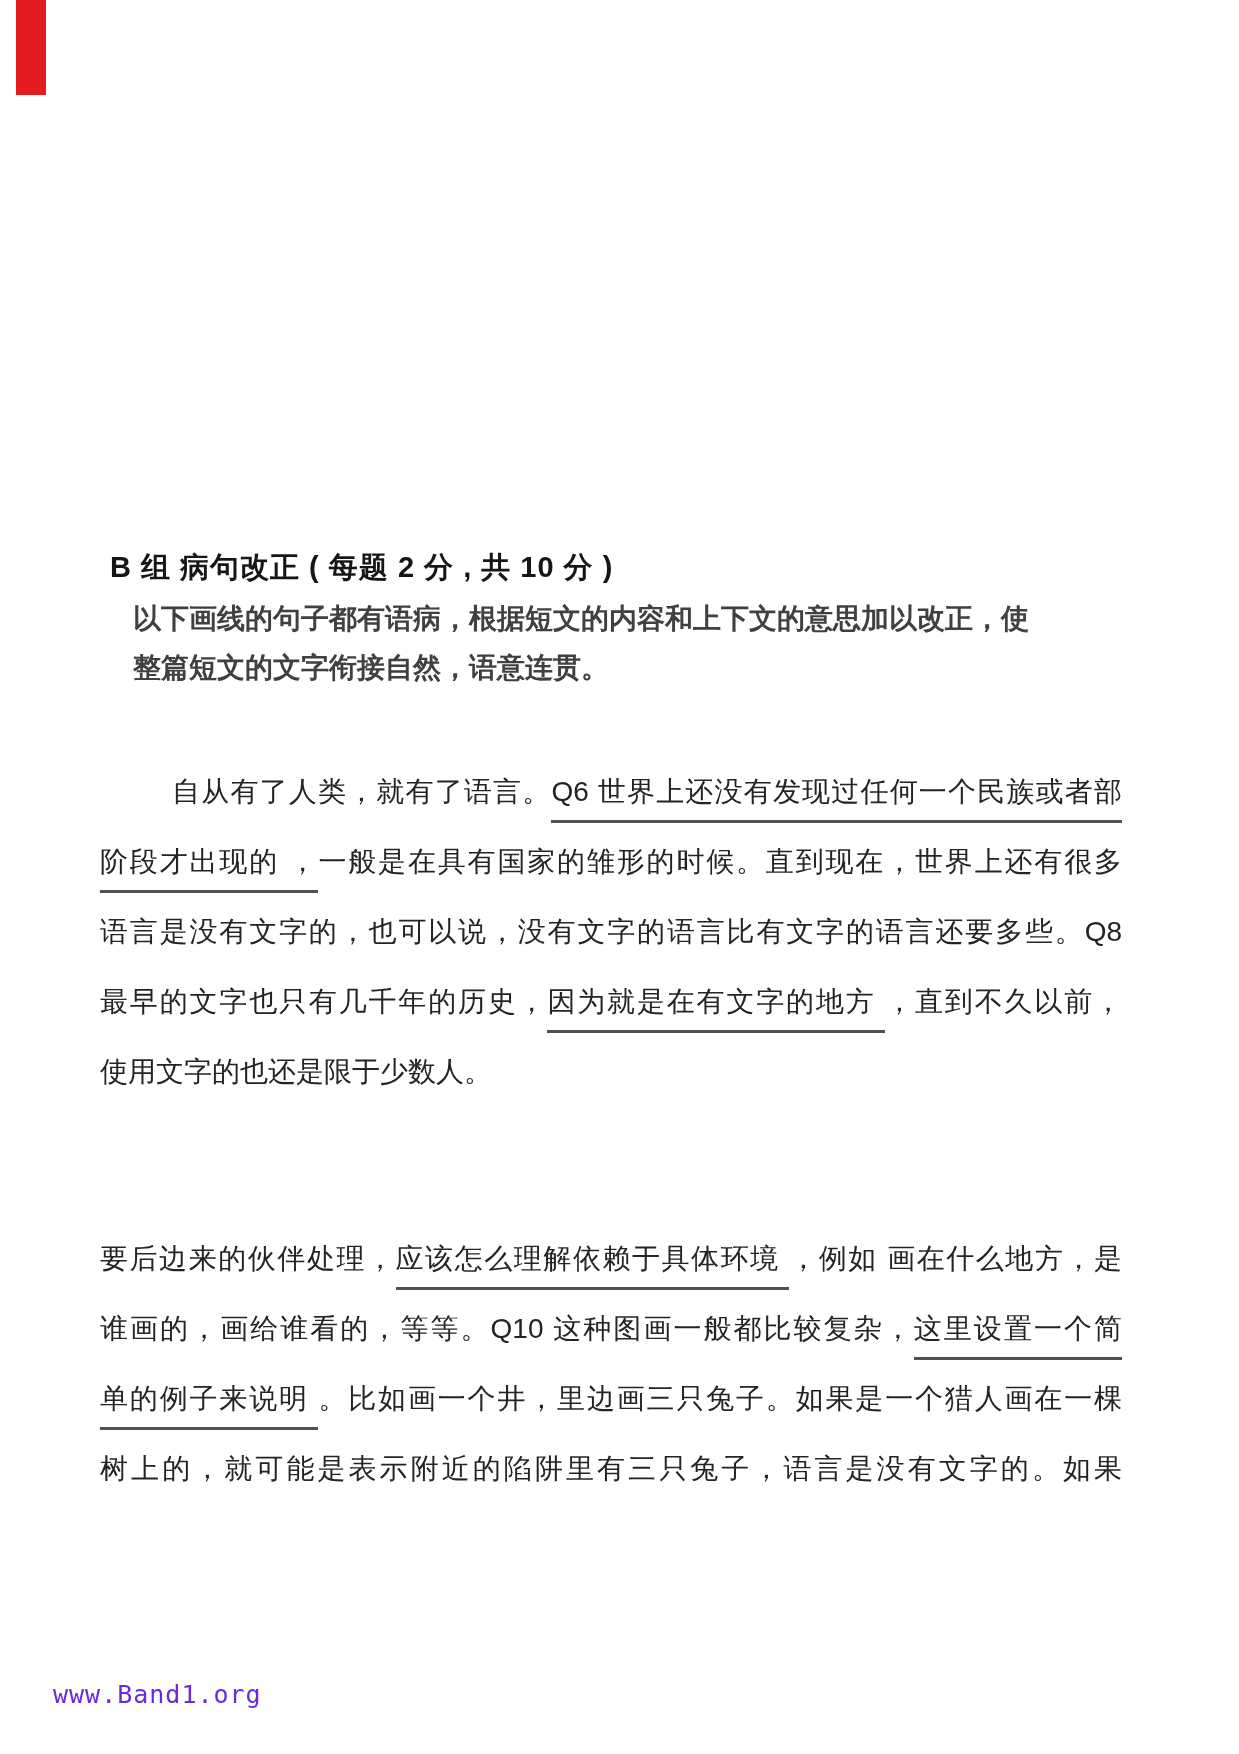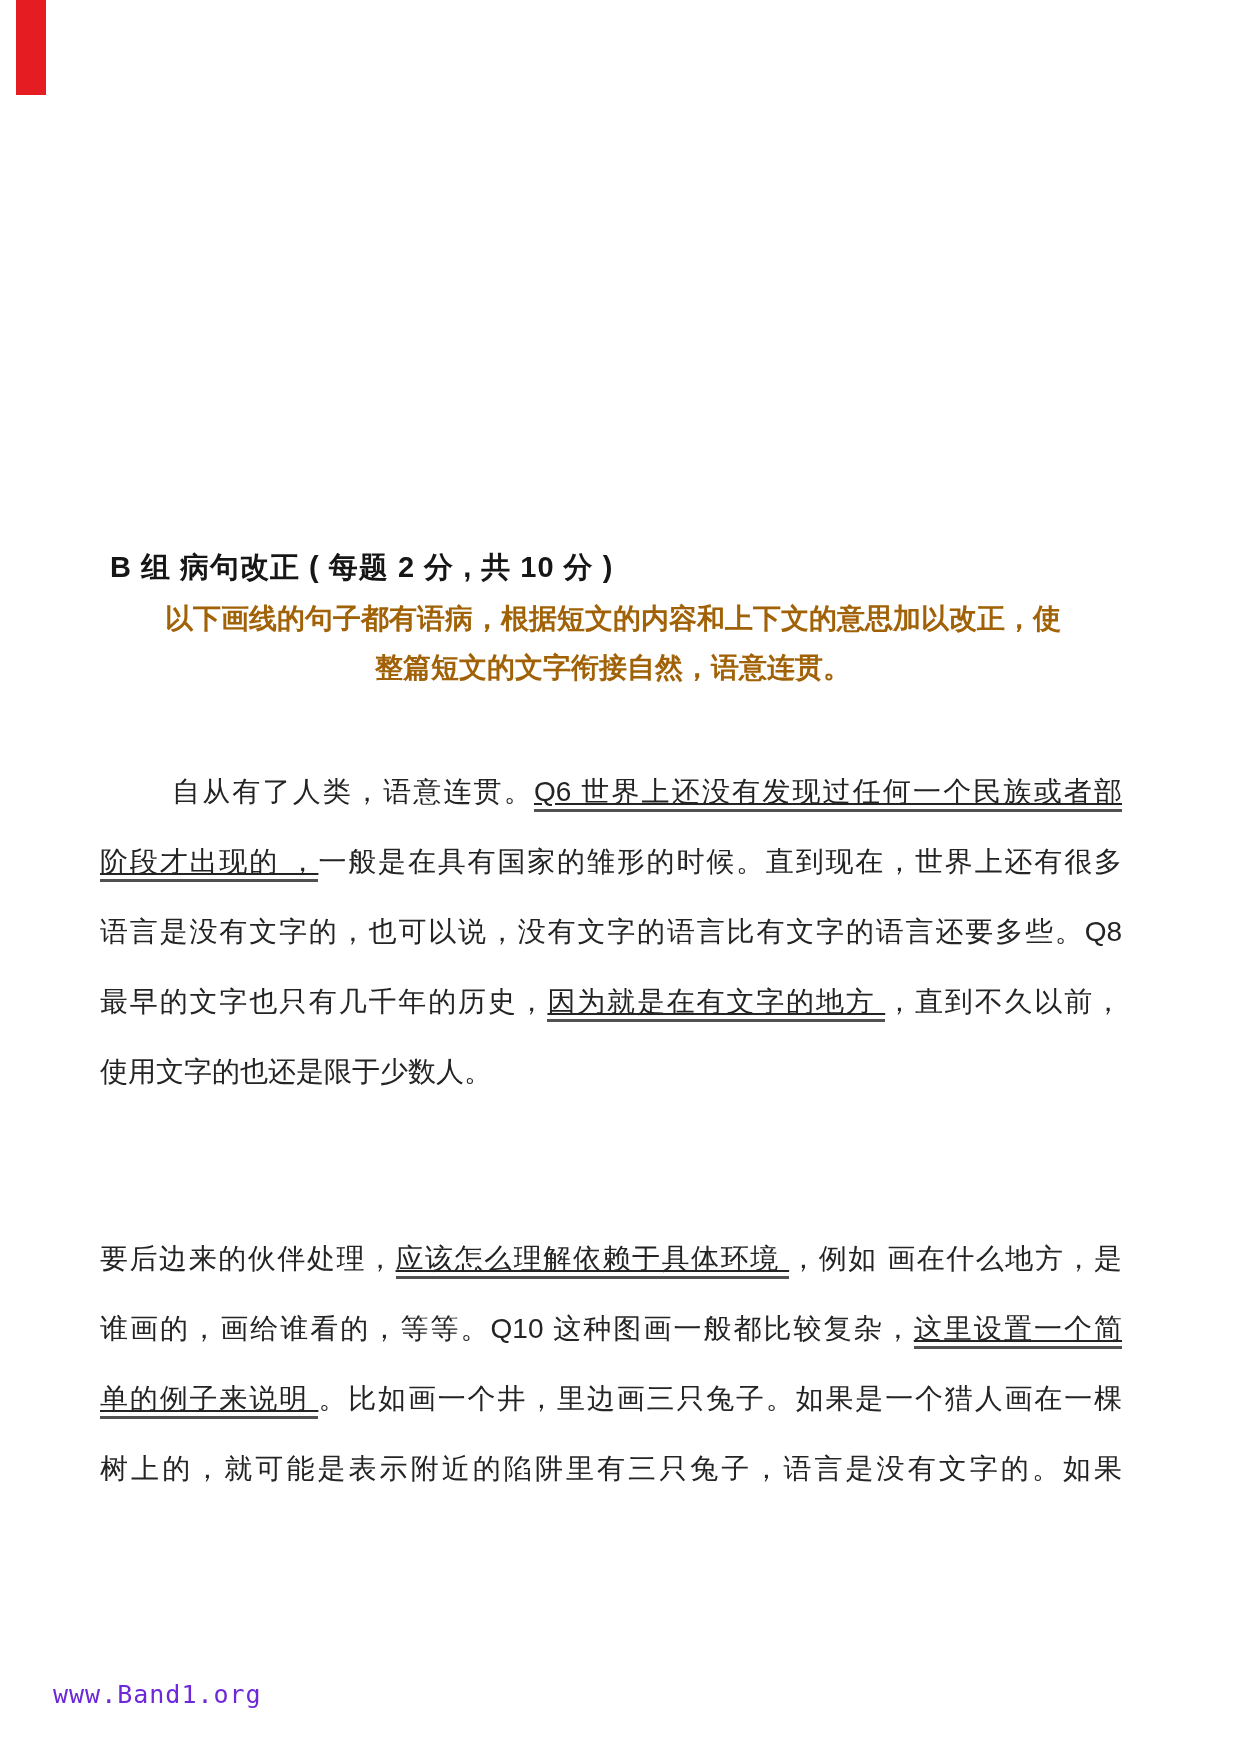--- a/index.html
+++ b/index.html
@@ -34,22 +34,21 @@
     white-space: nowrap;
   }
   .instructions {
     position: absolute;
     left: 133px;
     top: 594px;
     width: 960px;
     font-size: 28px;
     font-weight: bold;
     line-height: 49px;
-    color: #a16207;
-    text-align: center;
+    color: #404040;
   }
   .instr-line { display: block; }
   .para {
     position: absolute;
     left: 100px;
     width: 1022px;
     font-size: 28px;
     line-height: 70px;
     color: #242424;
   }
@@ -60,22 +59,21 @@
     text-align: justify;
     text-align-last: justify;
   }
   .line.left {
     text-align: left;
     text-align-last: left;
   }
   .line.indent { text-indent: 72px; }
   .seg-u {
     border-bottom: 3px solid #515151;
-    padding-bottom: 2px;
-    text-decoration: underline;
+    padding-bottom: 13px;
   }
   .footer {
     position: absolute;
     left: 53px;
     top: 1680px;
     font-family: "DejaVu Sans Mono", "Liberation Mono", monospace;
     font-size: 25px;
     letter-spacing: 1px;
     color: #6d28d9;
     white-space: nowrap;
@@ -89,21 +87,21 @@
   <div class="red-mark" style="background: rgb(230, 28, 35);"></div>
 
   <div class="heading">B 组 病句改正 ( 每题 2 分 , 共 10 分 )</div>
 
   <div class="instructions">
     <span class="instr-line">以下画线的句子都有语病，根据短文的内容和上下文的意思加以改正，使</span>
     <span class="instr-line">整篇短文的文字衔接自然，语意连贯。</span>
   </div>
 
   <div class="para para-0">
-      <div class="line justify indent"><span class="seg">自从有了人类，语意连贯。</span><span class="seg-u">Q6 世界上还没有发现过任何一个民族或者部</span></div>
+      <div class="line justify indent"><span class="seg">自从有了人类，就有了语言。</span><span class="seg-u">Q6 世界上还没有发现过任何一个民族或者部</span></div>
       <div class="line justify"><span class="seg-u">阶段才出现的&nbsp;，</span><span class="seg">一般是在具有国家的雏形的时候。直到现在，世界上还有很多</span></div>
       <div class="line justify"><span class="seg">语言是没有文字的，也可以说，没有文字的语言比有文字的语言还要多些。Q8</span></div>
       <div class="line justify"><span class="seg">最早的文字也只有几千年的历史，</span><span class="seg-u">因为就是在有文字的地方&nbsp;</span><span class="seg">，直到不久以前，</span></div>
       <div class="line left"><span class="seg">使用文字的也还是限于少数人。</span></div>
     </div>
 
   <div class="para para-1">
       <div class="line justify"><span class="seg">要后边来的伙伴处理，</span><span class="seg-u">应该怎么理解依赖于具体环境&nbsp;</span><span class="seg">，例如 画在什么地方，是</span></div>
       <div class="line justify"><span class="seg">谁画的，画给谁看的，等等。Q10 这种图画一般都比较复杂，</span><span class="seg-u">这里设置一个简</span></div>
       <div class="line justify"><span class="seg-u">单的例子来说明&nbsp;</span><span class="seg">。比如画一个井，里边画三只兔子。如果是一个猎人画在一棵</span></div>

